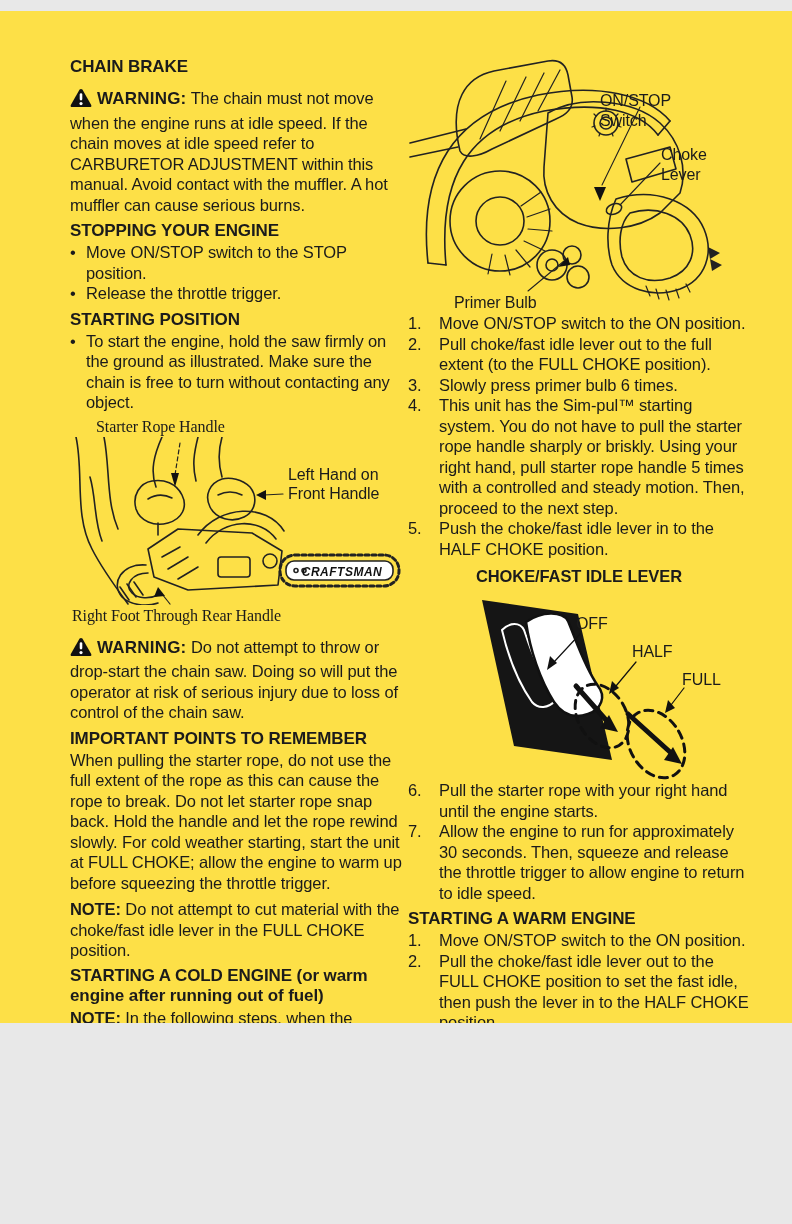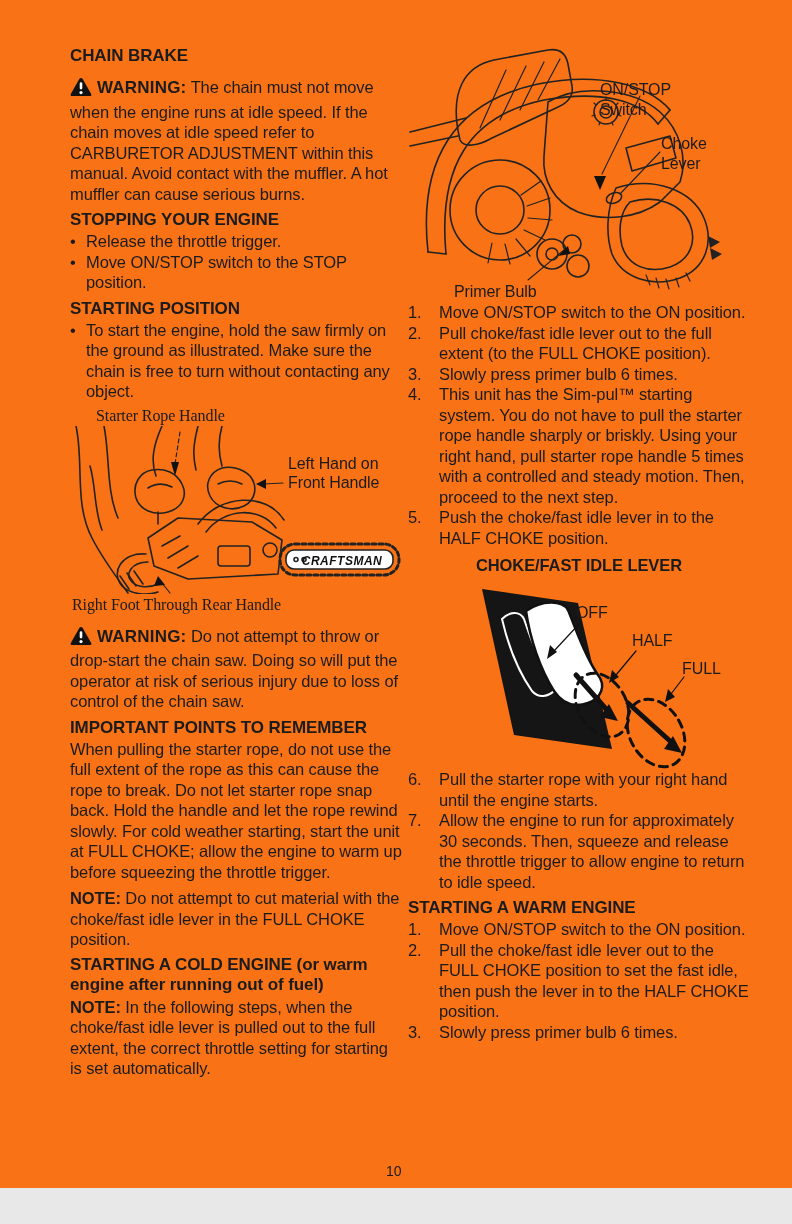--- a/index.html
+++ b/index.html
@@ -1,17 +1,17 @@
 <!DOCTYPE html>
 <html><head>
 <meta charset="utf-8">
 <style>
   html,body{margin:0;padding:0;background:#e8e8e8;}
-  .page{position:relative;width:792px;height:1188px;background:#f97316;overflow:hidden;
-        font-family:"Liberation Sans", sans-serif;color:#1b1b1b;letter-spacing:-0.1px;}
+  .page{position:relative;width:792px;height:1012px;background:#fde047;overflow:hidden;
+        font-family:"Liberation Sans", sans-serif;color:#1b1b1b;letter-spacing:-0.1px;margin-top:11px;}
   .col{position:absolute;top:40px;}
   .col-left{left:70px;width:332px;}
   .col-right{left:408px;width:342px;}
   .h{font-size:17px;font-weight:bold;line-height:21px;margin:5px 0 1px 0;}
   .p{font-size:16.5px;line-height:20.5px;margin:0 0 2px 0;}
   .warn{margin:11px 0 3px 0;}
   .warn .wlabel{font-size:17px;font-weight:bold;letter-spacing:0.2px;}
   .warn-icon{display:inline-block;vertical-align:-4px;margin-right:5px;}
   .bullets{margin:0;}
   .bullet{display:flex;font-size:16.5px;line-height:20.5px;}
@@ -47,24 +47,24 @@
           <rect x="9.7" y="5.2" width="2.6" height="7.2" rx="1.3" fill="#fff"></rect>
           <circle cx="11" cy="15.6" r="1.6" fill="#fff"></circle>
         </svg>
       </span><span class="wlabel">WARNING:</span>
       <span>The chain must not move when the engine runs at idle speed. If the chain moves at idle speed refer to CARBURETOR ADJUSTMENT within this manual. Avoid contact with the muffler. A hot muffler can cause serious burns.</span>
     </p>
 
     <div class="h">STOPPING YOUR ENGINE</div>
     <div class="bullets">
       <div class="bullet">
+          <span class="t">Move ON/STOP switch to the STOP position.</span>
+        </div>
+      <div class="bullet">
           <span class="t">Release the throttle trigger.</span>
-        </div>
-      <div class="bullet">
-          <span class="t">Move ON/STOP switch to the STOP position.</span>
         </div>
     </div>
 
     <div class="h">STARTING POSITION</div>
     <div class="bullets">
       <div class="bullet">
           <span class="t">To start the engine, hold the saw firmly on the ground as illustrated. Make sure the chain is free to turn without contacting any object.</span>
         </div>
     </div>
 

